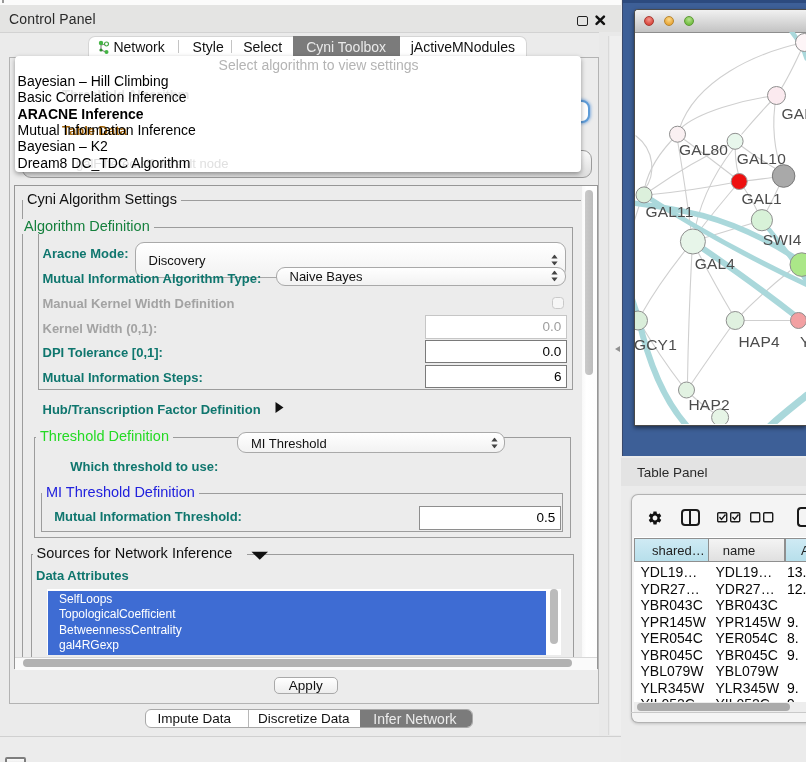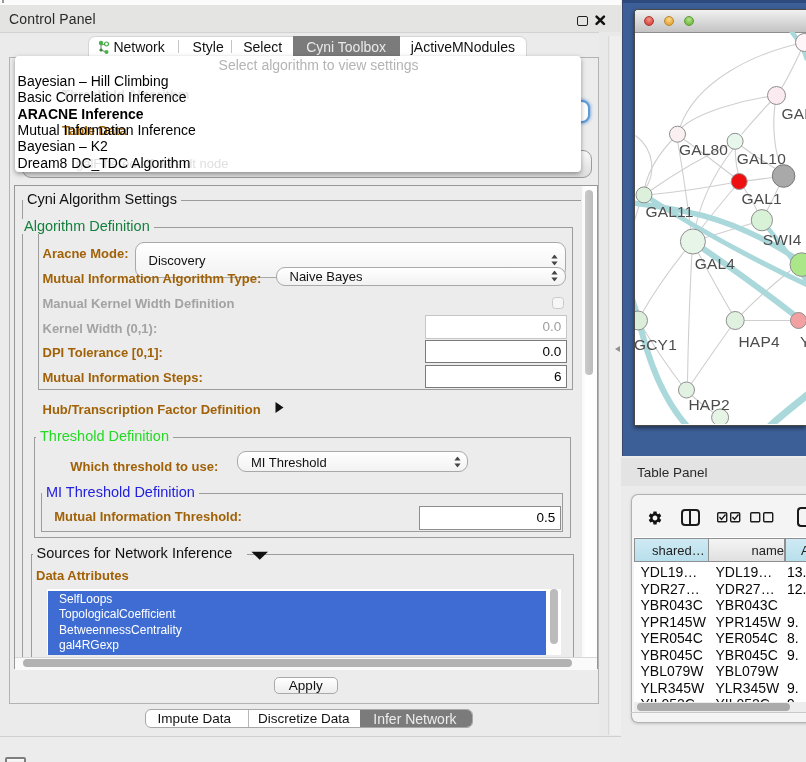--- a/index.html
+++ b/index.html
@@ -1,19 +1,19 @@
 <!DOCTYPE html>
 <html><head>
 <meta charset="utf-8">
 <style>
 html,body{margin:0;padding:0}
 body{width:806px;height:762px;position:relative;overflow:hidden;background:#ececec;
  font-family:"Liberation Sans",sans-serif;-webkit-font-smoothing:antialiased}
 .ab{position:absolute}
-.b{font-weight:bold;font-size:13px;color:#a16207;white-space:nowrap}
+.b{font-weight:bold;font-size:13px;color:#0f766e;white-space:nowrap}
 .dim{color:#a3a3a3}
 .combo{position:absolute;background:linear-gradient(#ffffff,#f2f2f2);border:1px solid #a9a9a9;
  border-radius:9px;box-sizing:border-box}
 .combo .ct{position:absolute;left:13px;top:50%;transform:translateY(-50%);font-size:13px;color:#111;white-space:nowrap}
 .spin{position:absolute;right:6.5px;top:50%;transform:translateY(-50%);width:7px;height:11px}
 .tf{position:absolute;background:#fff;box-sizing:border-box;font-size:13.5px;text-align:right}
 .gtitle{position:absolute;font-size:14.5px;background:#ececec;padding:0 4px;white-space:nowrap;line-height:1}
 .group{position:absolute;border:1px solid #9c9c9c;box-sizing:border-box}
 .tabtxt{font-size:14px;line-height:1;color:#111;white-space:nowrap}
 </style>
@@ -113,21 +113,21 @@
 
 <div class="ab b" style="left:42.5px;top:401.5px">Hub/Transcription Factor Definition</div>
 <svg class="ab" style="left:274.5px;top:402px" width="9" height="11" viewBox="0 0 9 11">
     <path d="M0.5 0 L8.5 5.5 L0.5 11 Z" fill="#111"></path>
   </svg>
 
 <div class="group" style="left:33.5px;top:436.5px;width:537.5px;height:101px"></div>
 <div class="gtitle" style="left:36px;top:429.2px;color:#24da24">Threshold Definition</div>
 
 <div class="ab b" style="left:70.3px;top:459px">Which threshold to use:</div>
-<div class="combo" style="left:237px;top:451px;width:231px;height:21px">
+<div class="combo" style="left:237px;top:432px;width:268px;height:21px">
     <span class="ct">MI Threshold</span>
 <svg class="spin" viewBox="0 0 7 11">
       <path d="M3.5 0 L6.6 4 H0.4 Z" fill="#444"></path>
       <path d="M3.5 11 L6.6 7 H0.4 Z" fill="#444"></path>
     </svg>
   </div>
 
 <div class="group" style="left:40.5px;top:492.5px;width:522px;height:39px"></div>
 <div class="gtitle" style="left:42px;top:485.4px;color:#2121dd">MI Threshold Definition</div>
 <div class="ab b" style="left:54.2px;top:508.5px">Mutual Information Threshold:</div>
@@ -265,21 +265,21 @@
  <path d="M15.5 5 L17.5 7.5 L21.5 2.5" fill="none" stroke="#1a1a1a" stroke-width="1.4"></path>
 </svg>
 <svg class="ab" style="left:750px;top:511.5px" width="25" height="11" viewBox="0 0 25 11">
  <rect x="0.7" y="0.7" width="9" height="9" rx="1" fill="none" stroke="#1a1a1a" stroke-width="1.4"></rect>
  <rect x="13.7" y="0.7" width="9" height="9" rx="1" fill="none" stroke="#1a1a1a" stroke-width="1.4"></rect>
 </svg>
 <div class="ab" style="left:796.5px;top:506.5px;width:12px;height:20px;border:2px solid #1a1a1a;border-right:none;border-radius:4px 0 0 4px;box-sizing:border-box"></div>
 
 <div class="ab" style="left:634px;top:537.3px;width:172px;height:164.5px;background:#fff;overflow:hidden"></div>
 <div class="ab" style="left:634px;top:538px;width:74.8px;height:23.6px;background:linear-gradient(#cfeaf4,#b7dfeb);border:1px solid #8f8f8f;box-sizing:border-box;text-align:center;font-size:13px;color:#222;line-height:23px;padding-left:14px">shared…</div>
-<div class="ab" style="left:708.8px;top:538px;width:76.2px;height:23.6px;background:linear-gradient(#f4f4f4,#e0e0e0);border:1px solid #8f8f8f;border-left:none;box-sizing:border-box;text-align:right;font-size:13px;color:#222;line-height:23px;padding-left:14px">name</div>
+<div class="ab" style="left:708.8px;top:538px;width:76.2px;height:23.6px;background:linear-gradient(#f4f4f4,#e0e0e0);border:1px solid #8f8f8f;border-left:none;box-sizing:border-box;text-align:left;font-size:13px;color:#222;line-height:23px;padding-left:14px">name</div>
 <div class="ab" style="left:785px;top:538px;width:21px;height:23.6px;background:linear-gradient(#cfeaf4,#b7dfeb);border:1px solid #8f8f8f;border-right:none;box-sizing:border-box;font-size:13px;color:#222;line-height:23px;padding-left:15px">A</div>
 <div class="ab" style="left:640.5px;top:564.4px;font-size:14px;color:#0a0a0a;line-height:16.45px;white-space:nowrap">YDL19…<br>YDR27…<br>YBR043C<br>YPR145W<br>YER054C<br>YBR045C<br>YBL079W<br>YLR345W<br>YIL052C</div>
 <div class="ab" style="left:715.5px;top:564.4px;font-size:14px;color:#0a0a0a;line-height:16.45px;white-space:nowrap">YDL19…<br>YDR27…<br>YBR043C<br>YPR145W<br>YER054C<br>YBR045C<br>YBL079W<br>YLR345W<br>YIL052C</div>
 <div class="ab" style="left:787px;top:564.4px;font-size:14px;color:#000000;line-height:16.45px;white-space:nowrap">13.<br>12.<br>&nbsp;<br>9.<br>8.<br>9.<br>&nbsp;<br>9.<br>9.</div>
 
 <div class="ab" style="left:634px;top:701.5px;width:172px;height:10px;background:#ededed"></div>
 <div class="ab" style="left:637px;top:703px;width:153px;height:7.5px;background:#ababab;border-radius:4px"></div>
 <div class="ab" style="left:631px;top:712.3px;width:175px;height:1px;background:#c9c9c9"></div>
 
 </body></html>

